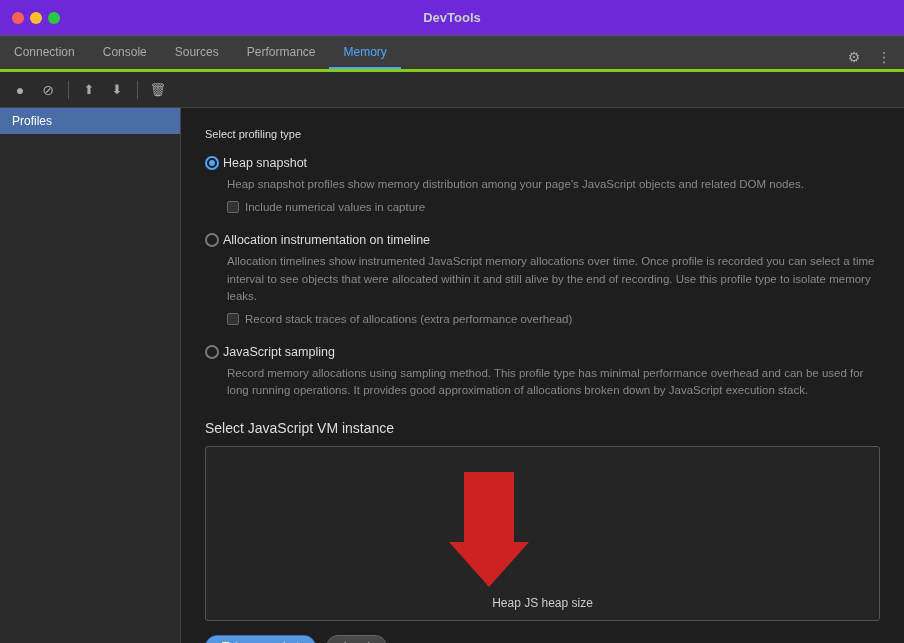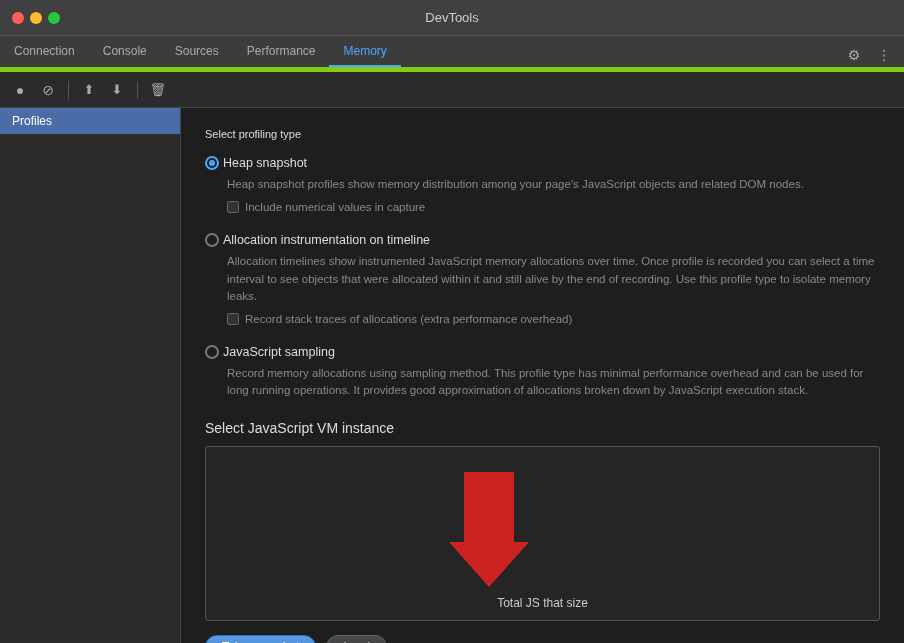--- a/index.html
+++ b/index.html
@@ -8,27 +8,28 @@
       background: #2b2b2b;
       width: 904px;
       height: 643px;
       overflow: hidden;
       color: #ccc;
       font-size: 12px;
     }
 
     
     .title-bar {
-      background: #404040;
+      background: #6d28d9;
       height: 36px;
       display: flex;
       align-items: center;
       justify-content: center;
       position: relative;
       border-bottom: 1px solid #555;
+      font-weight: bold;
     }
     .title-bar-title {
       color: #ccc;
       font-size: 13px;
     }
     .traffic-lights {
       position: absolute;
       left: 12px;
       display: flex;
       gap: 6px;
@@ -42,21 +43,21 @@
     .tl-red { background: #ff5f57; }
     .tl-yellow { background: #ffbd2e; }
     .tl-green { background: #28c940; }
 
     
     .tab-bar {
       background: #3c3c3c;
       height: 36px;
       display: flex;
       align-items: flex-end;
-      border-bottom: 5px solid #84cc16;
+      border-bottom: 3px solid #84cc16;
       padding-left: 0;
     }
     .tab {
       padding: 6px 14px;
       color: #aaa;
       font-size: 12px;
       cursor: pointer;
       border-bottom: 2px solid transparent;
       height: 100%;
       display: flex;
@@ -343,21 +344,21 @@
       </div>
       <div class="option-desc">Record memory allocations using sampling method. This profile type has minimal performance overhead and can be used for long running operations. It provides good approximation of allocations broken down by JavaScript execution stack.</div>
     </div>
 
     <div class="vm-section-title">Select JavaScript VM instance</div>
     <div class="vm-instance-box">
 
       <svg style="position:absolute;top:15px;left:42%;transform:translateX(-50%);width:90px;height:130px;" viewBox="0 0 90 130">
         <polygon points="45,10 20,10 20,80 5,80 45,125 85,80 70,80 70,10" fill="#cc2222" stroke="none"></polygon>
       </svg>
-      <span class="vm-label">Total JS that size</span>
+      <span class="vm-label">Heap JS heap size</span>
     </div>
 
     <div class="bottom-buttons">
       <button class="btn-primary">Take snapshot</button>
       <button class="btn-secondary">Load</button>
     </div>
   </div>
 </div>
 
 </body></html>

